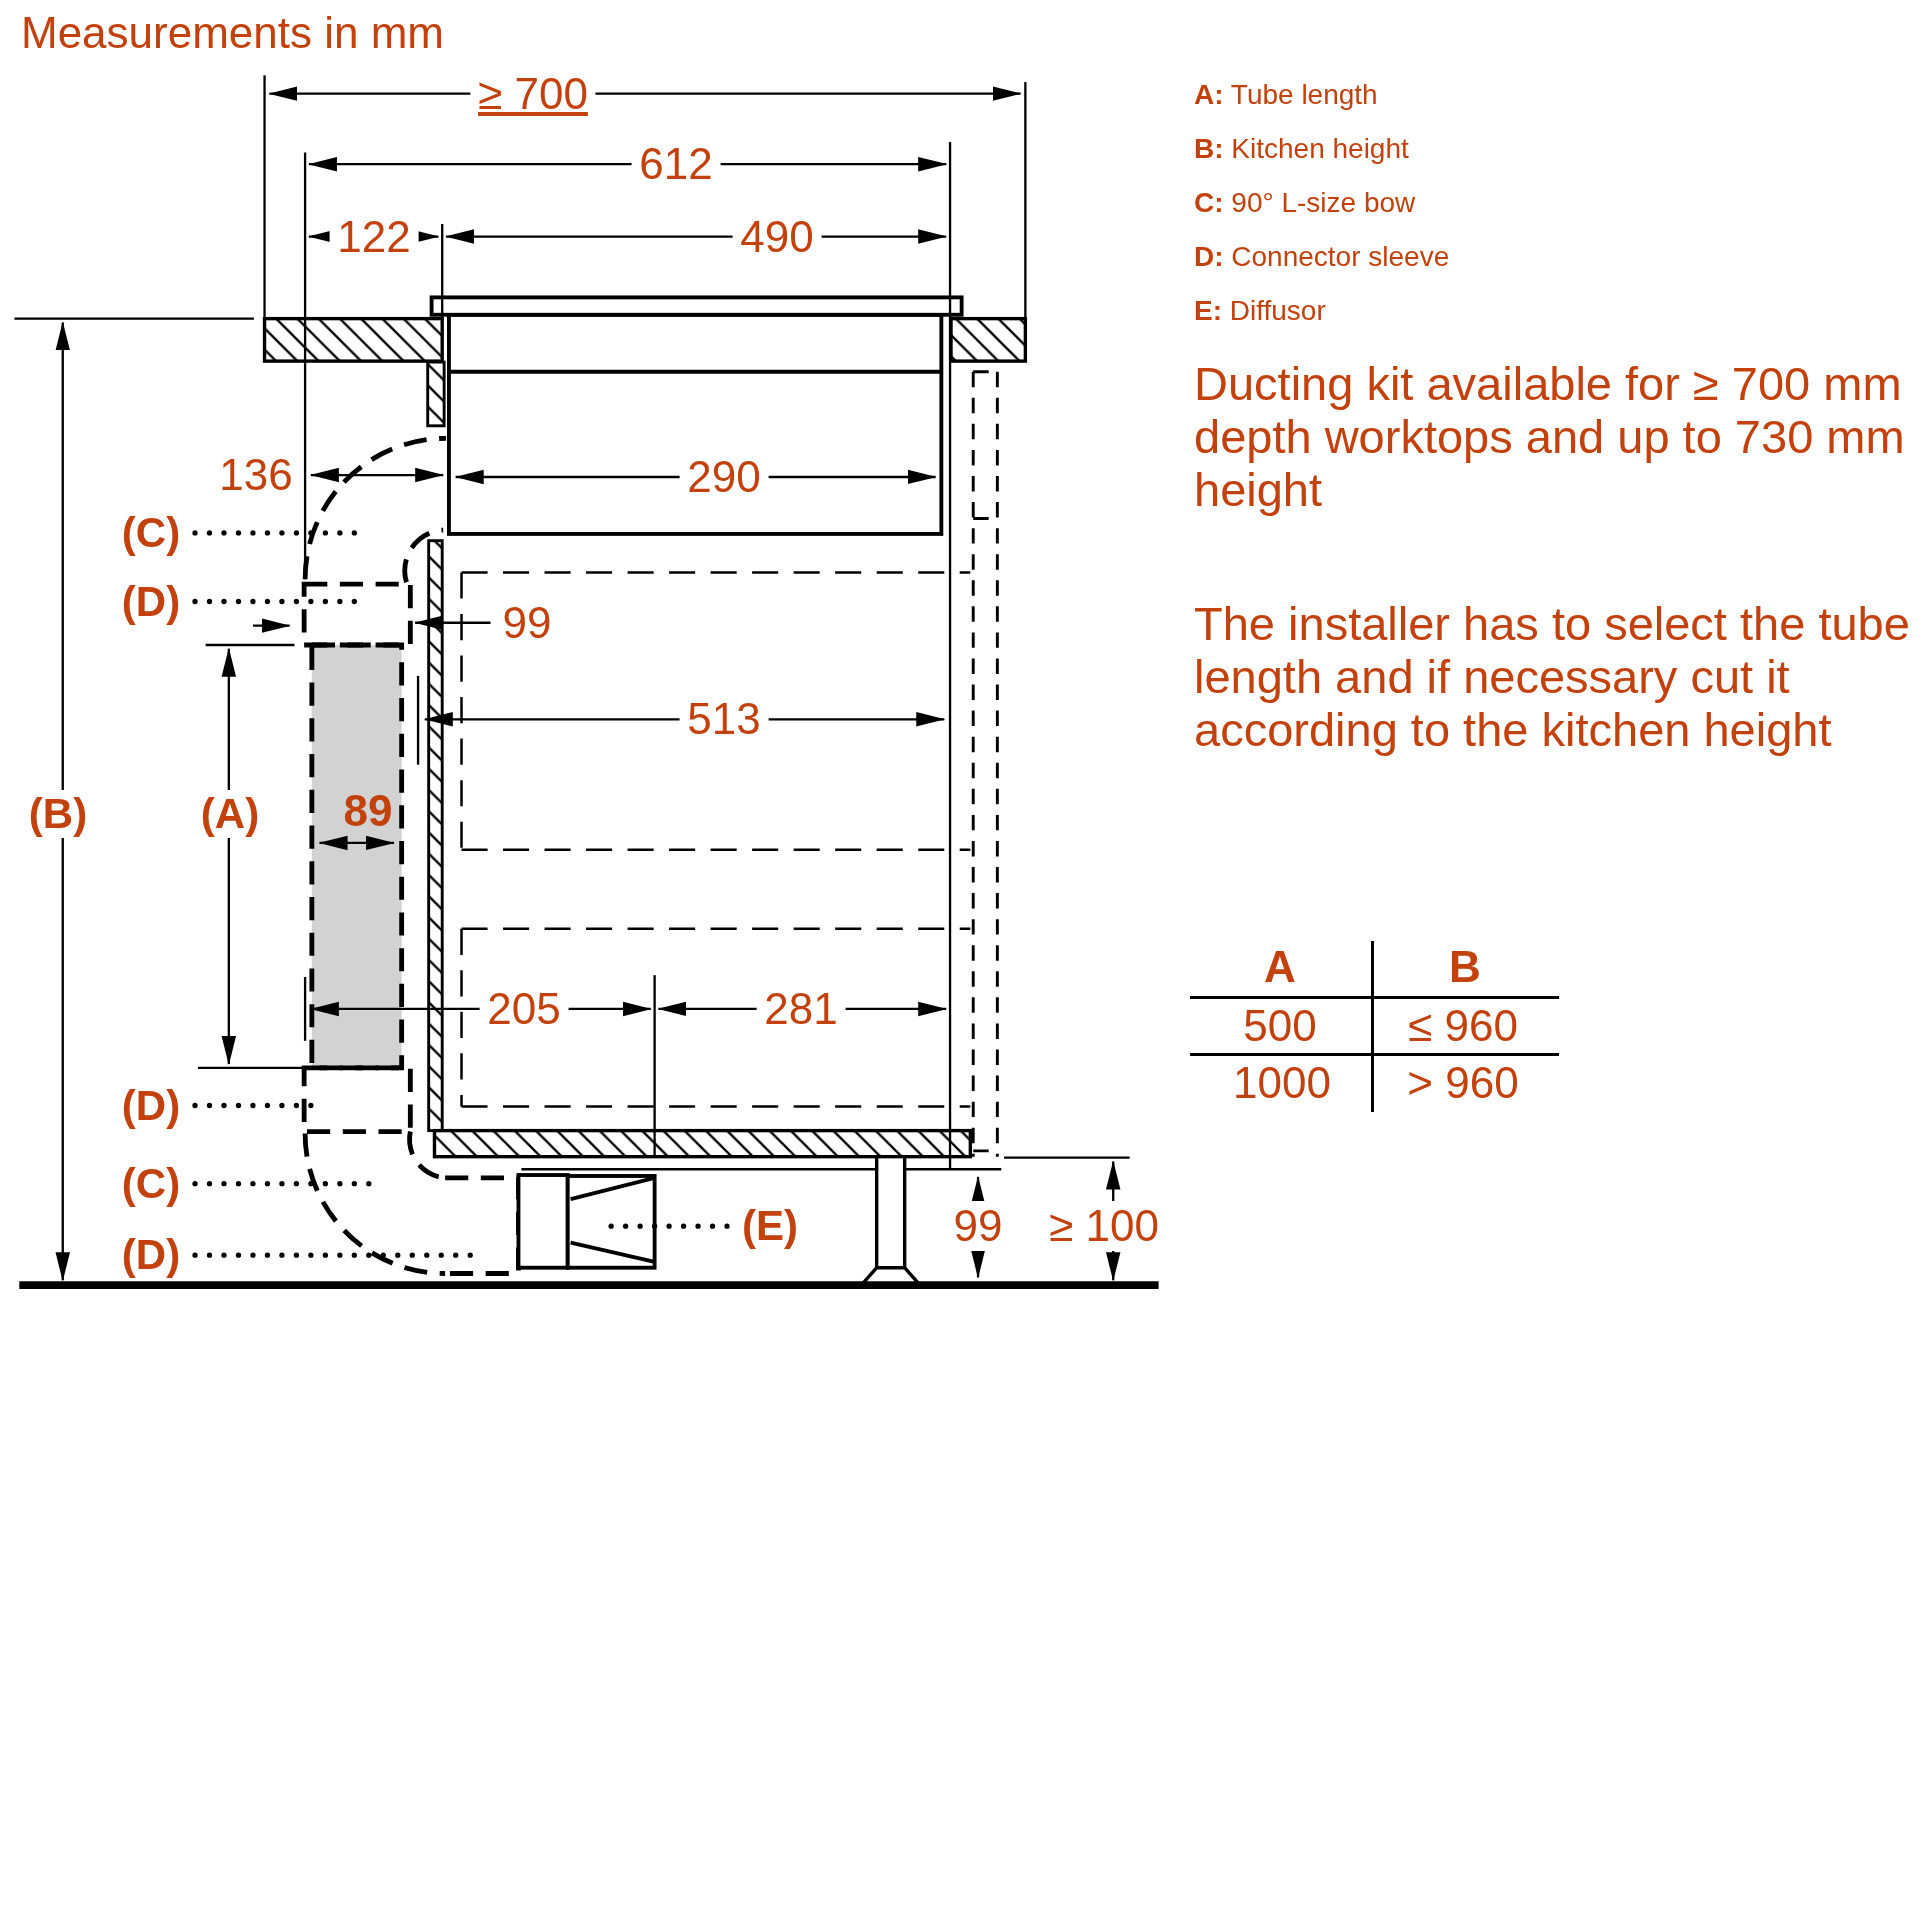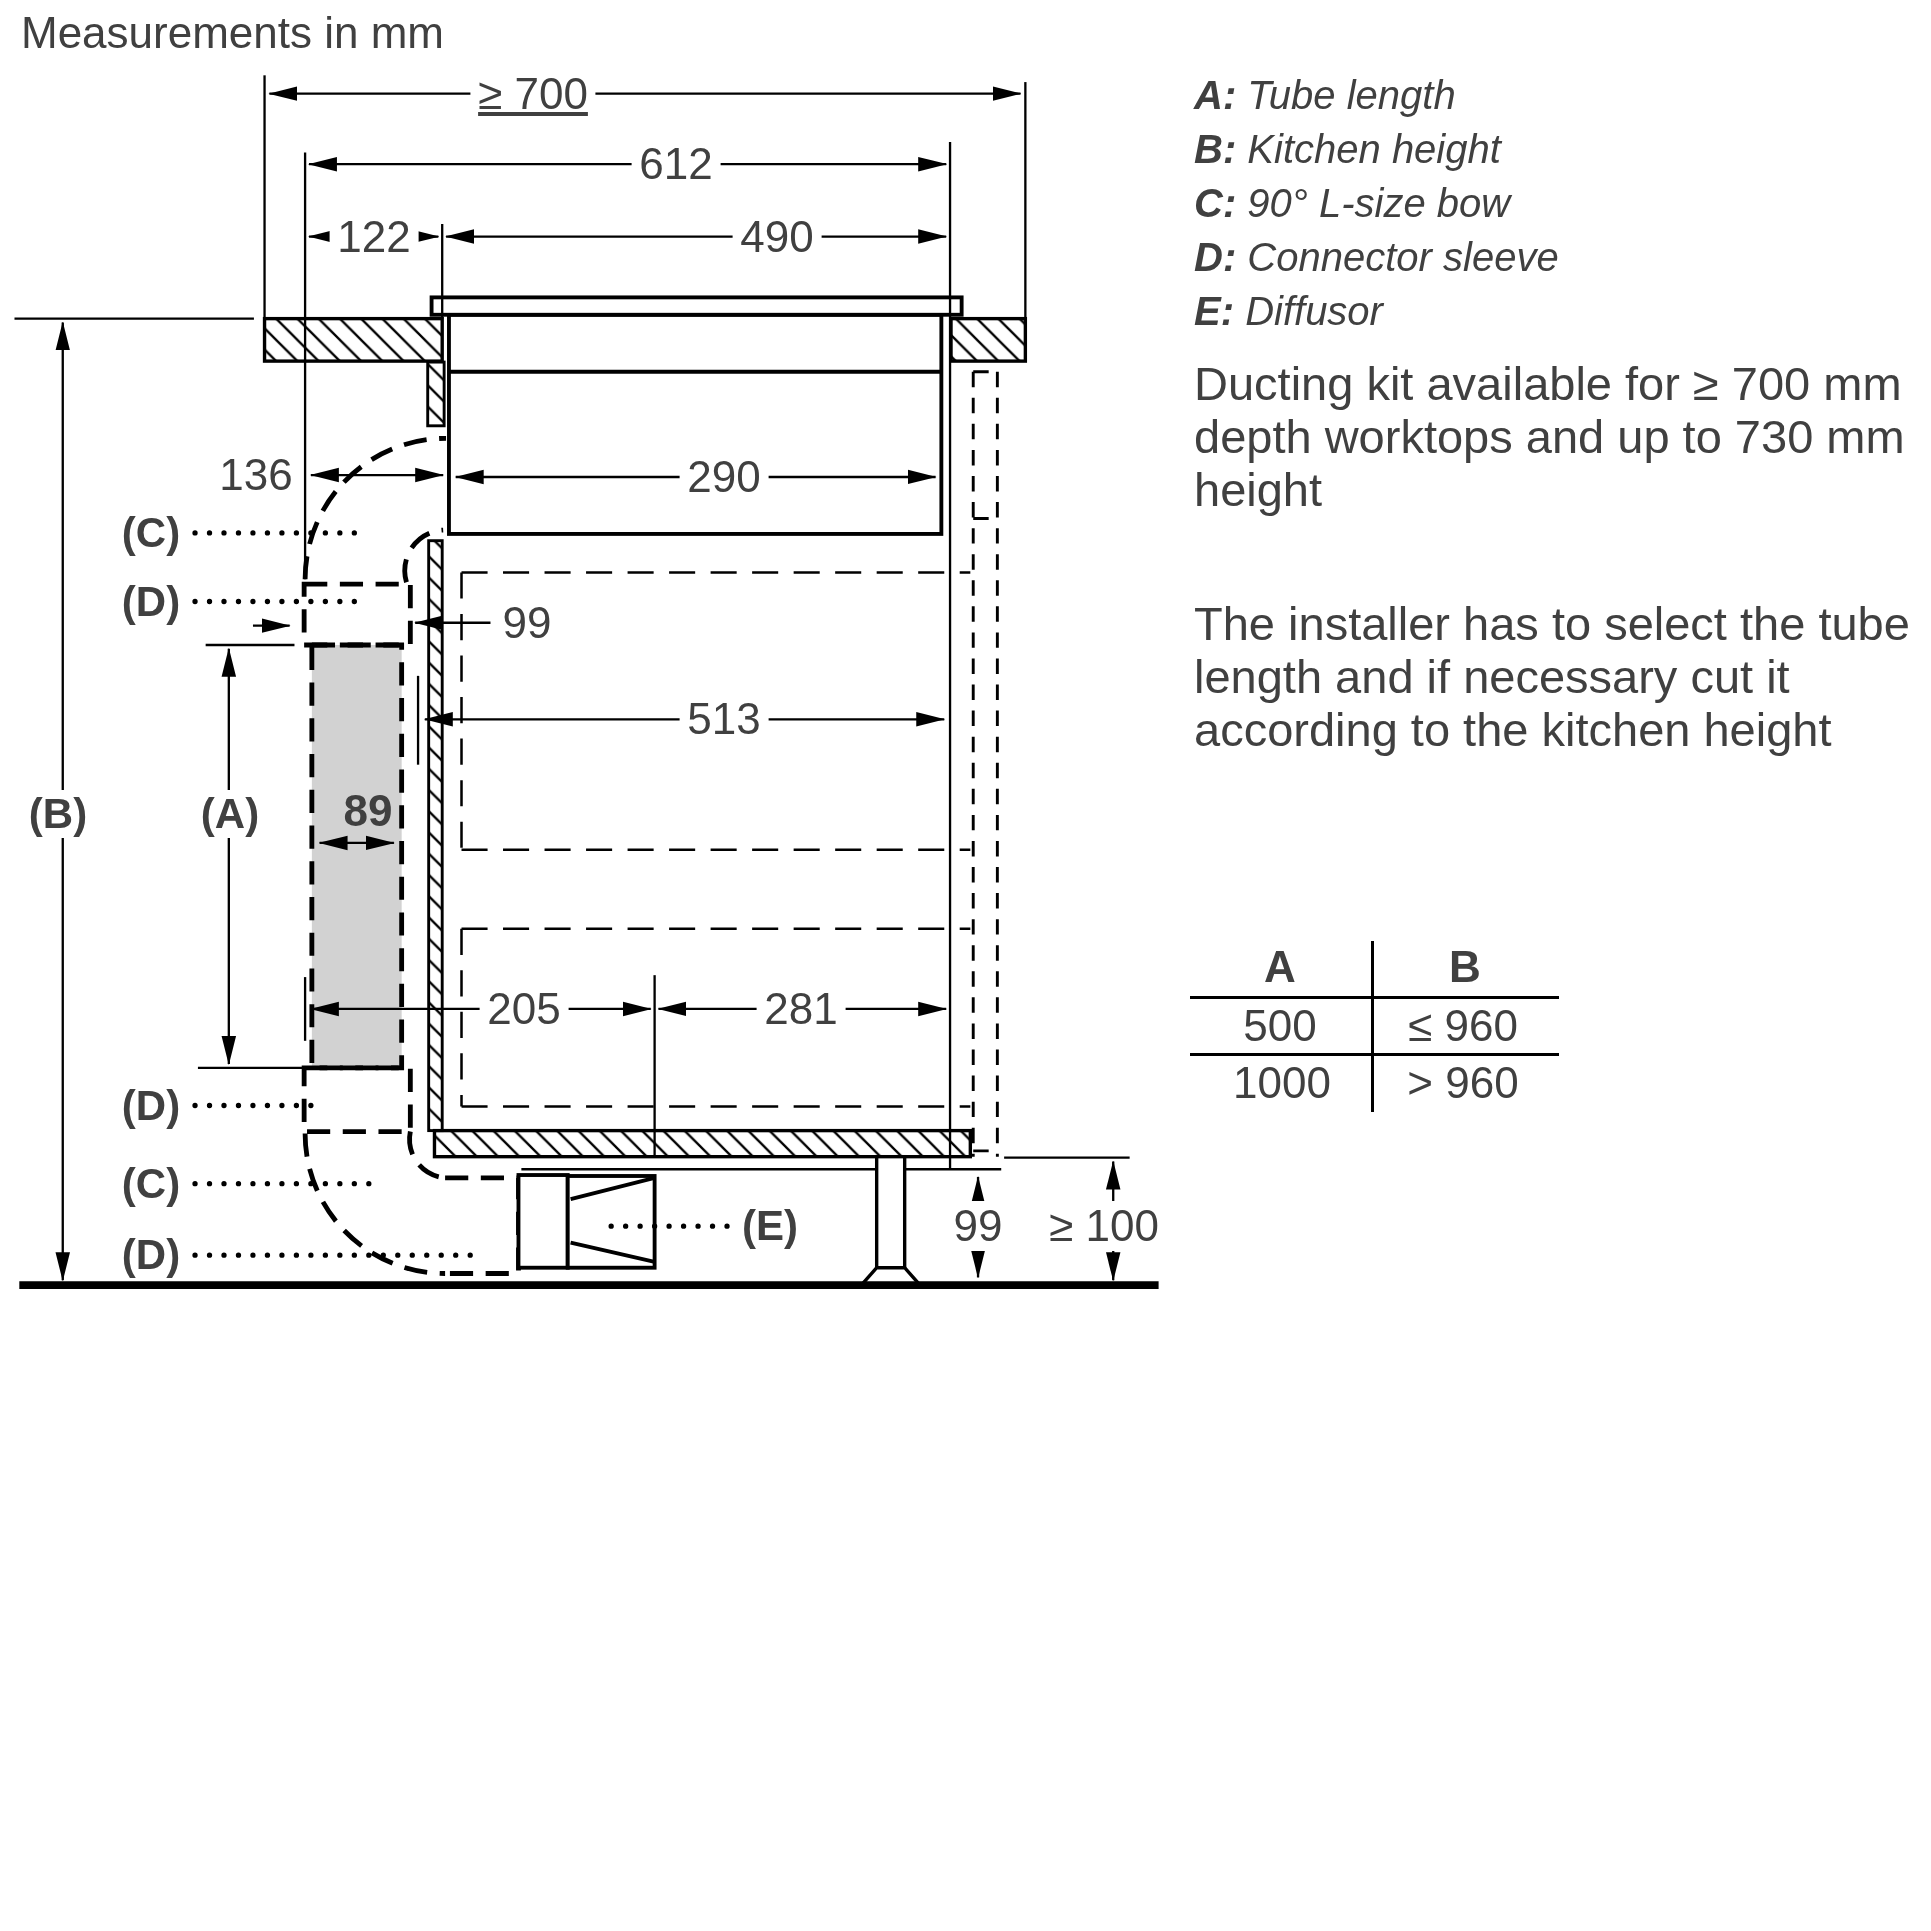--- a/index.html
+++ b/index.html
@@ -1,25 +1,25 @@
 <!DOCTYPE html>
 <html><head>
 <meta charset="utf-8">
 <style>
   html,body{margin:0;padding:0;background:#fff;}
   #canvas{position:relative;width:1931px;height:1396px;background:#fff;overflow:hidden;
-          font-family:"Liberation Sans","DejaVu Sans",sans-serif;color:#404040;}
+          font-family:"Liberation Sans","DejaVu Sans",sans-serif;color:#c2410c;}
   #drawing{position:absolute;left:0;top:0;}
   .txt{position:absolute;white-space:nowrap;}
   .title{font-size:44px;}
   .dim{font-size:44px;transform:translate(-50%,-50%);}
   .dim.bg{background:#fff;padding:0 7.7px;}
   .plabel{font-size:42px;font-weight:bold;transform:translate(-50%,-50%);}
   .plabel.bg{background:#fff;padding:0 5.8px;}
-  .legend{font-size:40px;line-height:54px;font-style:italic;}
+  .legend{font-size:28px;line-height:54px;}
   .legend .lk{font-weight:bold;}
   .note{font-size:47px;line-height:53px;}
   .tbl{position:absolute;left:1190px;top:941px;width:369px;height:174px;}
   .tbl .v{position:absolute;left:181px;top:0;width:2.9px;height:171px;background:#000;}
   .tbl .h1{position:absolute;left:0;top:55px;width:369px;height:2.9px;background:#000;}
   .tbl .h2{position:absolute;left:0;top:112px;width:369px;height:2.9px;background:#000;}
   .tbl .cell{position:absolute;font-size:44px;transform:translate(-50%,-50%);white-space:nowrap;}
   .tbl .hd{font-weight:bold;}
 </style>
 </head>

